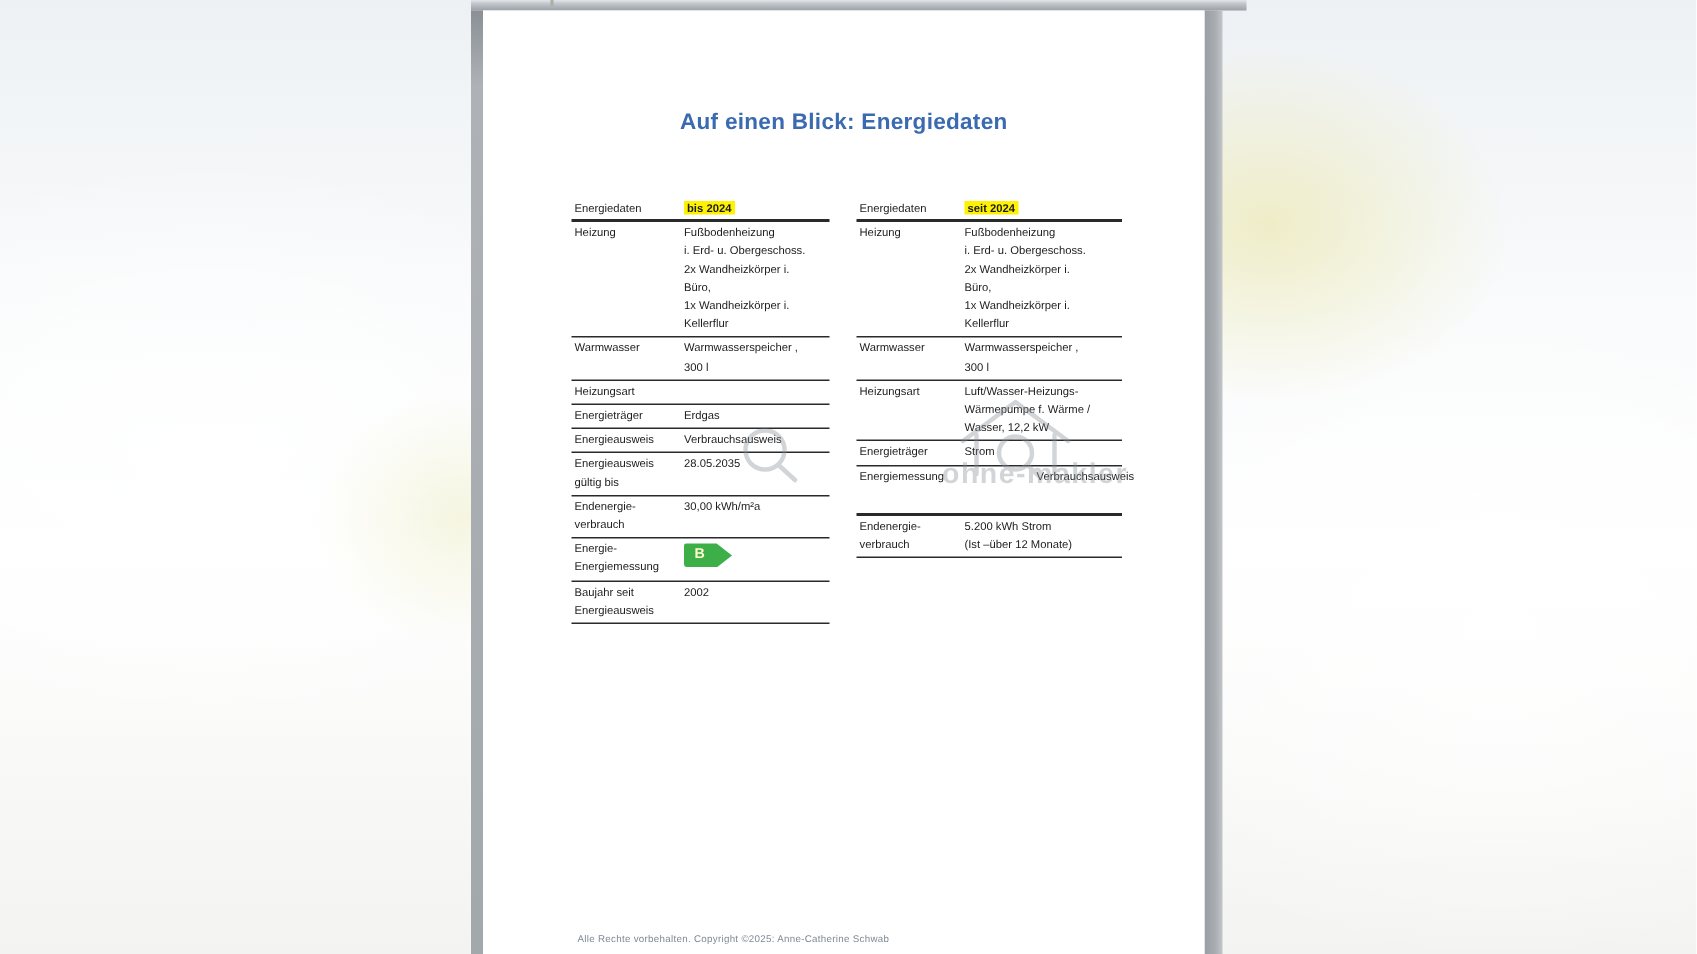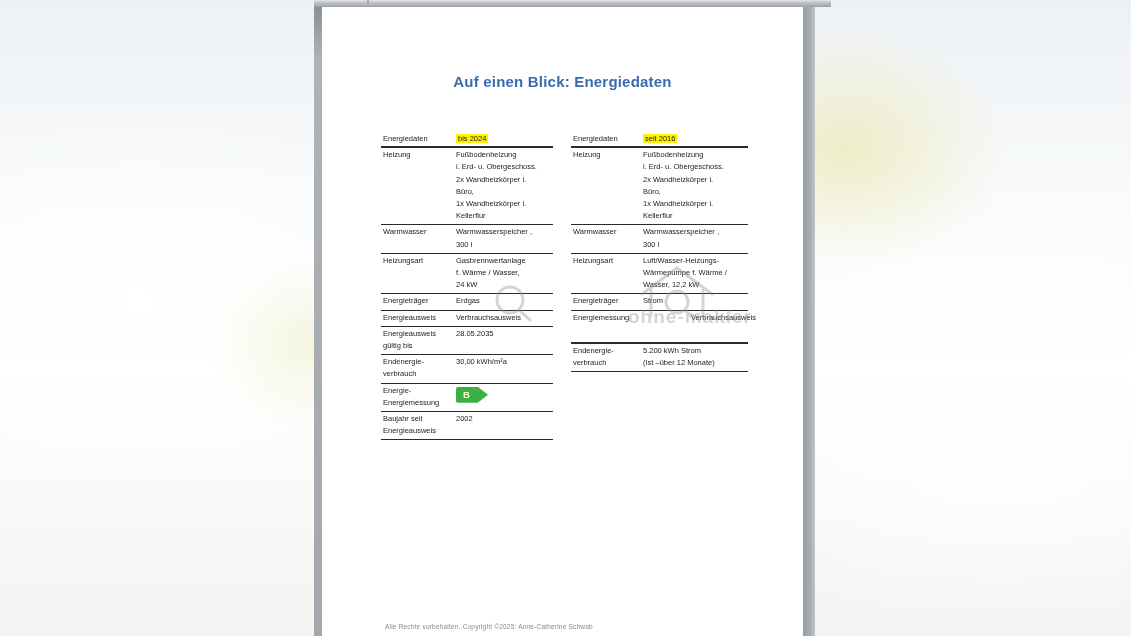--- a/index.html
+++ b/index.html
@@ -45,21 +45,21 @@
   .tables { position:absolute; left:59px; top:125px; display:flex; }
   .etable { width:172px; font-size:7.5px; line-height:12.2px; color:#1c1c1c; }
   .etable.right { width:177px; margin-left:18px; }
   .erow { display:flex; border-bottom:1px solid #2a2a2a; padding:1px 0 2px 2px; }
   .erow.head { border-bottom-width:2px; padding-bottom:1px; }
   .erow.noline { border-bottom:none;gap:48px; }
   .erow.spacer { height:18px; border-bottom-width:2px; }
   .cl { width:73px; flex:none; white-space:pre-line; padding-right:3px; }
   .etable.right .cl { width:70px; }
   .cv { flex:1; white-space:pre-line; }
-  .hl { background:#fff200; font-weight:normal; width:fit-content; padding:0 2px; }
+  .hl { background:#fff200; font-weight:bold; width:fit-content; padding:0 2px; }
 
   .badge {
     display:inline-block; position:relative; margin-top:2px;
     background:#3daf49; color:#fdfecb; font-weight:bold;
     width:32px; height:16px; line-height:16px; font-size:9.5px;
     text-align:left; padding-left:7px; border-radius:2px;
     clip-path:polygon(0 0, 68% 0, 100% 50%, 68% 100%, 0 100%);
   }
 
   .watermark { position:absolute; left:150px; top:253px; width:280px; height:90px; opacity:0.38; pointer-events:none; }
@@ -106,23 +106,20 @@
 1x Wandheizkörper i.
 Kellerflur</div>
           </div>
           <div class="erow">
             <div class="cl">Warmwasser</div>
             <div class="cv">Warmwasserspeicher ,
 300 l</div>
           </div>
           <div class="erow">
             <div class="cl">Heizungsart</div>
-            <div class="cv">Gasbrennwertanlage
-f. Wärme / Wasser,
-24 kW</div>
           </div>
           <div class="erow">
             <div class="cl">Energieträger</div>
             <div class="cv">Erdgas</div>
           </div>
           <div class="erow">
             <div class="cl">Energieausweis</div>
             <div class="cv">Verbrauchsausweis</div>
           </div>
           <div class="erow">
@@ -143,21 +140,21 @@
           <div class="erow">
             <div class="cl">Baujahr seit
 Energieausweis</div>
             <div class="cv">2002</div>
           </div>
         </div>
 
         <div class="etable right">
           <div class="erow head">
             <div class="cl">Energiedaten</div>
-            <div class="cv"><span class="hl">seit 2016</span></div>
+            <div class="cv"><span class="hl">seit 2024</span></div>
           </div>
           <div class="erow">
             <div class="cl">Heizung</div>
             <div class="cv">Fußbodenheizung
 i. Erd- u. Obergeschoss.
 2x Wandheizkörper  i.
 Büro,
 1x Wandheizkörper i.
 Kellerflur</div>
           </div>

